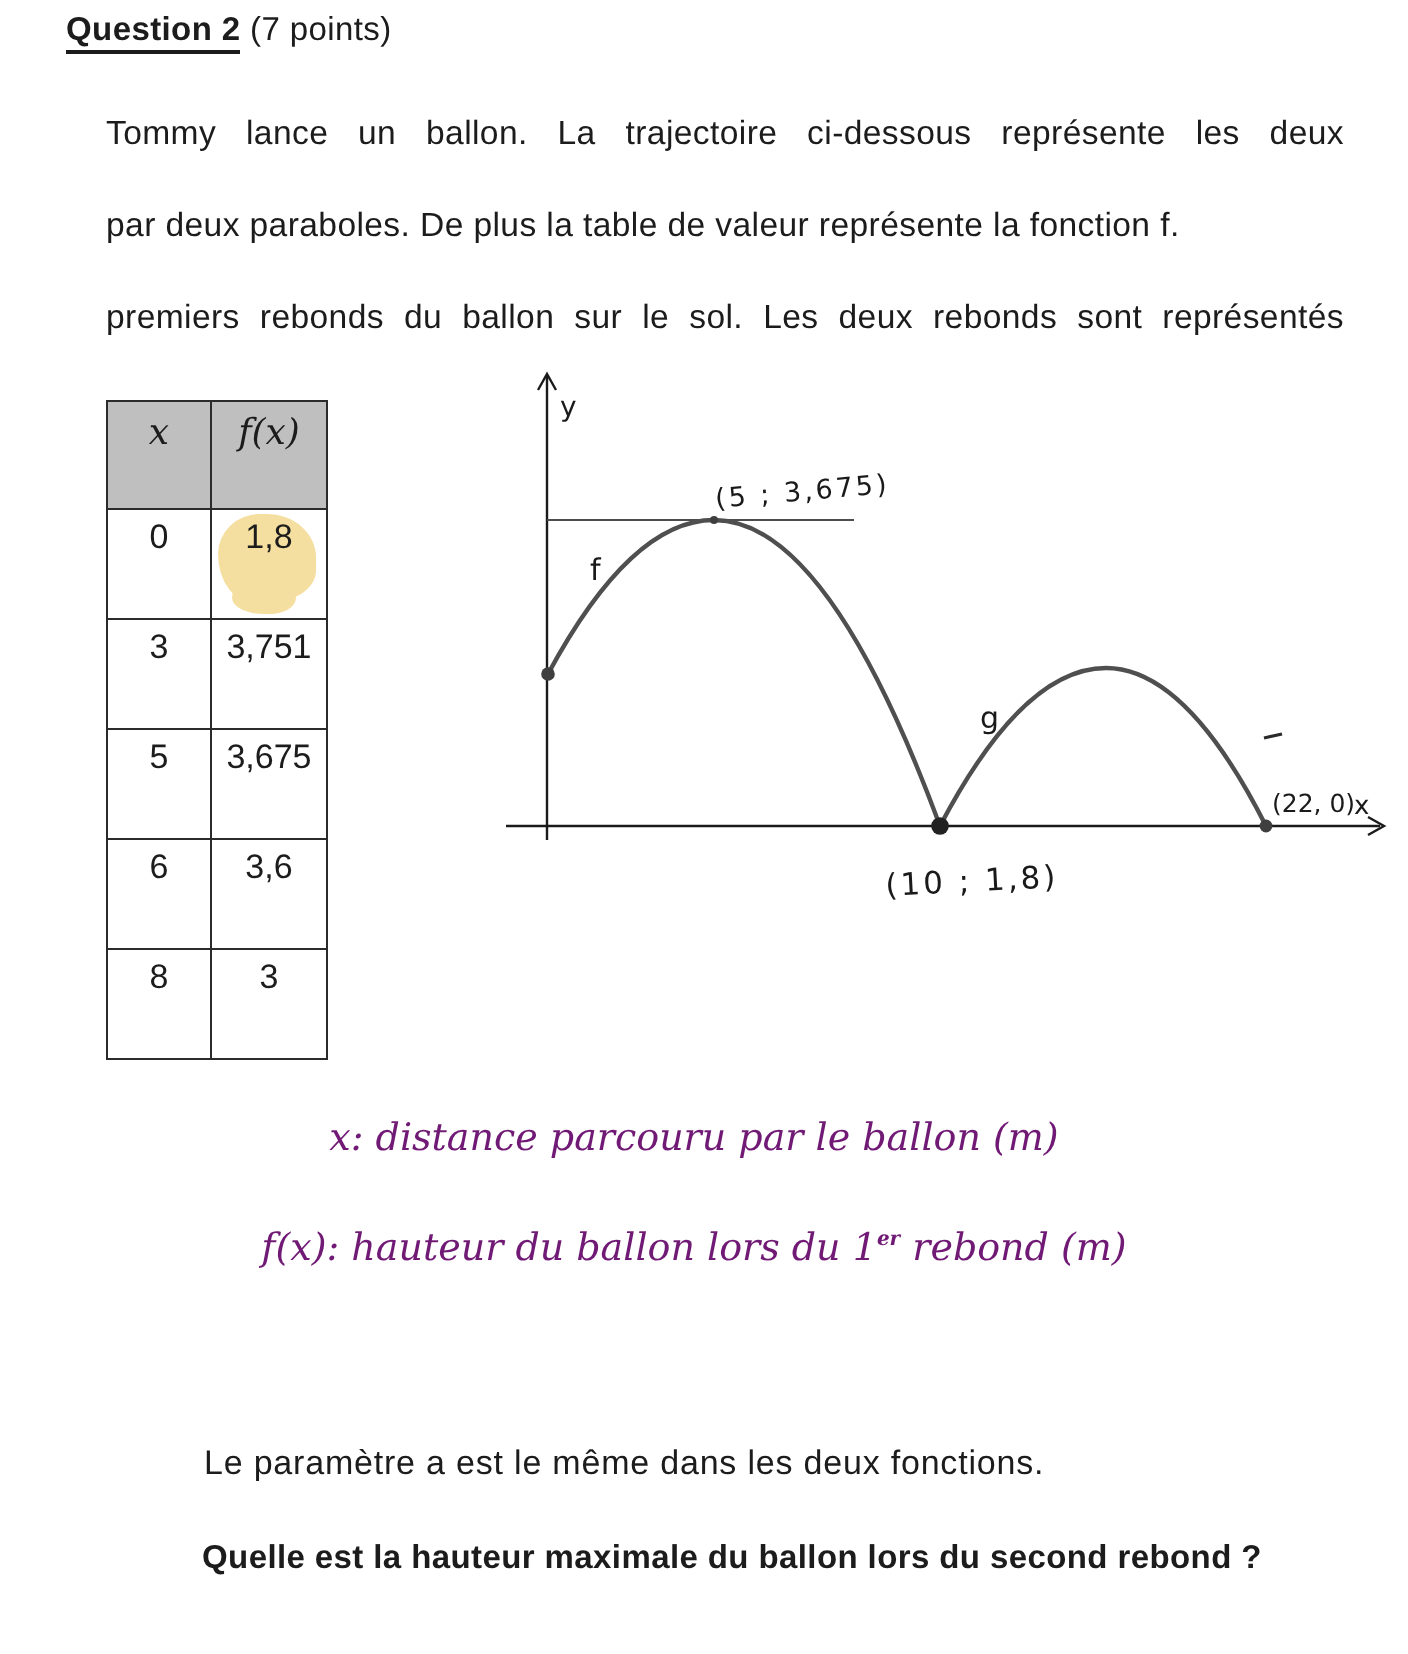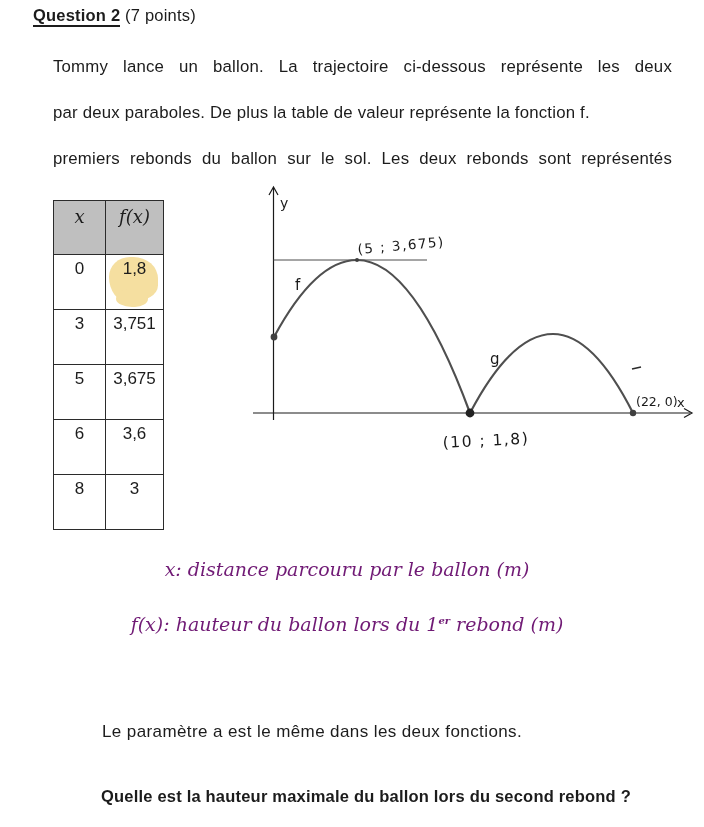--- a/index.html
+++ b/index.html
@@ -119,15 +119,15 @@
   </svg>
 
   <div class="def-line" style="top:558px">
     <span>x: distance parcouru par le ballon (m)</span><sup></sup><span></span>
   </div>
   <div class="def-line" style="top:613px">
     <span>f(x): hauteur du ballon lors du 1</span><sup>er</sup><span> rebond (m)</span>
   </div>
 
   <div class="note" style="top:722px">Le paramètre a est le même dans les deux fonctions.</div>
-  <div class="note q" style="top:787px">Quelle est la hauteur maximale du ballon lors du second rebond ?</div>
+  <div class="note q" style="top:770px">Quelle est la hauteur maximale du ballon lors du second rebond ?</div>
 
 </div>
 
 </body></html>

